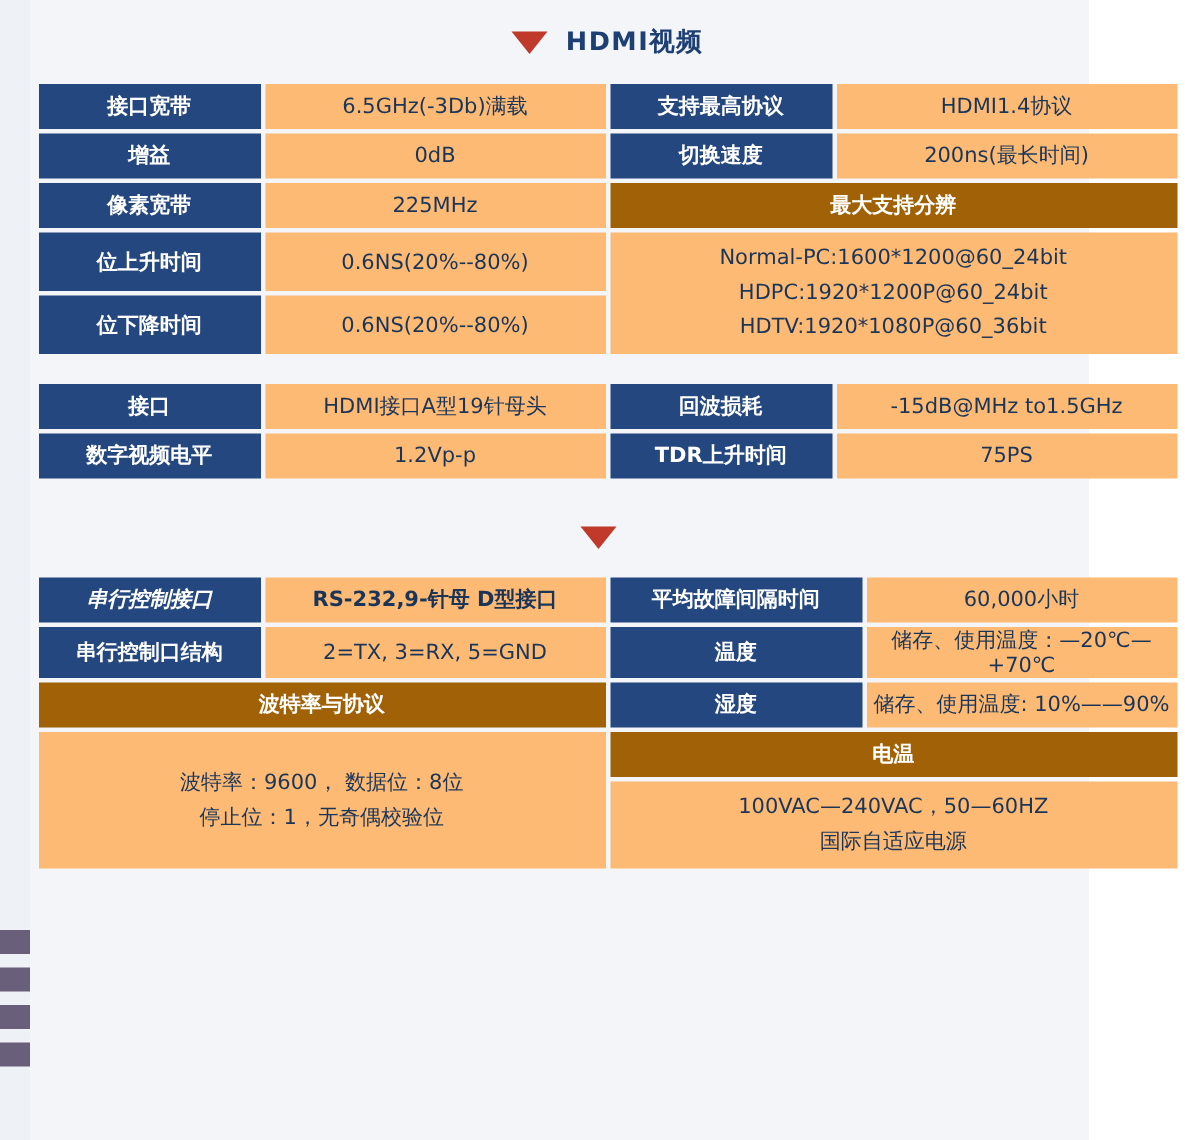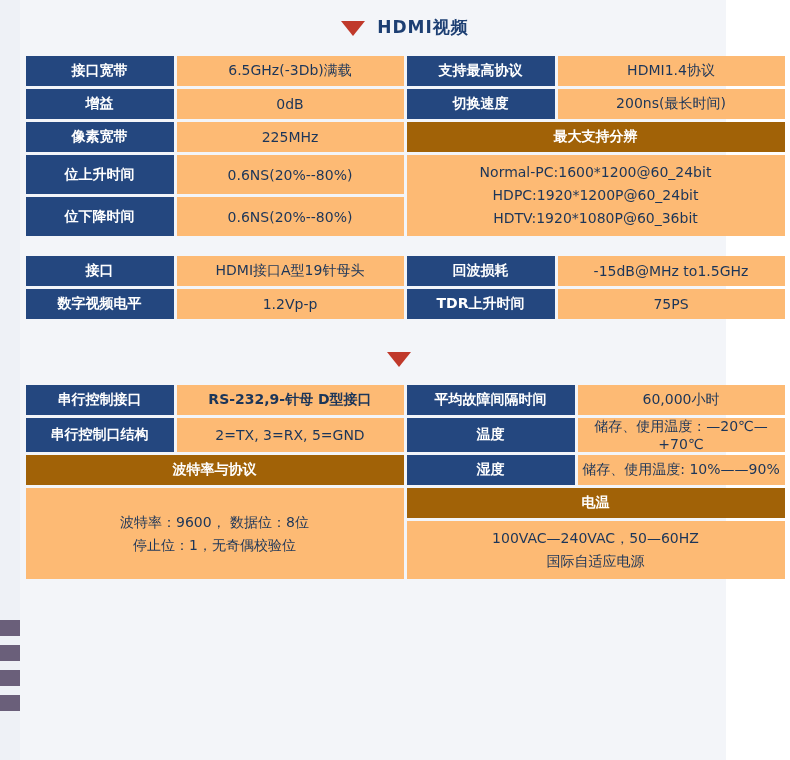--- a/index.html
+++ b/index.html
@@ -178,21 +178,21 @@
     </tbody>
       </table>
 
     <div class="section-title" style="padding-top:26px;">
       <span class="tri"></span>
     </div>
 
     <table class="spec" style="margin-top:14px;">
       <tbody>
           <tr>
-        <td class="lbl" style="width:148px;">串行控制接口</td>
+        <td class="lbl" style="width:148px;font-style:italic;">串行控制接口</td>
         <td class="val val-cn" style="width:227px;font-weight:bold;">RS-232,9-针母 D型接口</td>
         <td class="lbl" style="width:168px;">平均故障间隔时间</td>
         <td class="val val-cn" style="width:207px;">60,000小时</td>
       </tr>
       <tr>
         <td class="lbl">串行控制口结构</td>
         <td class="val">2=TX, 3=RX, 5=GND</td>
         <td class="lbl">温度</td>
         <td class="val small">储存、使用温度：—20℃—+70℃</td>
       </tr>

